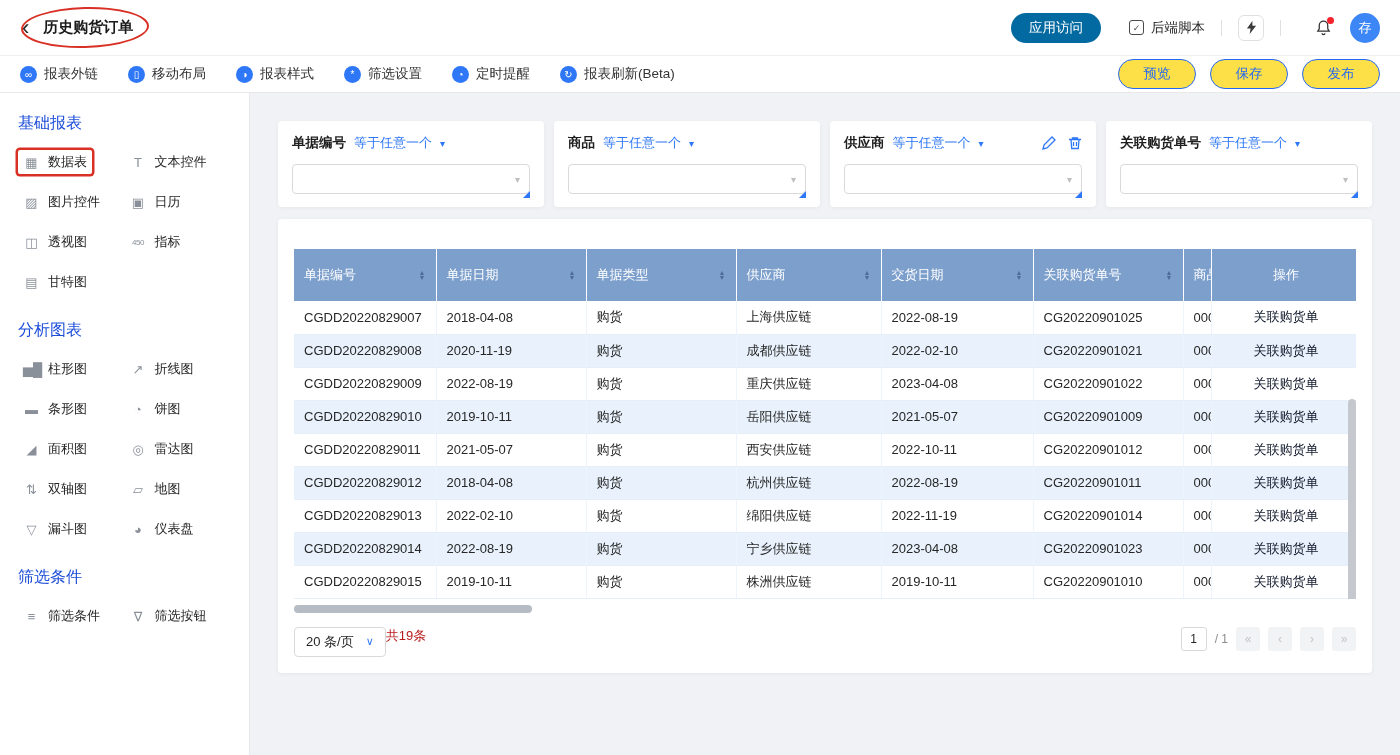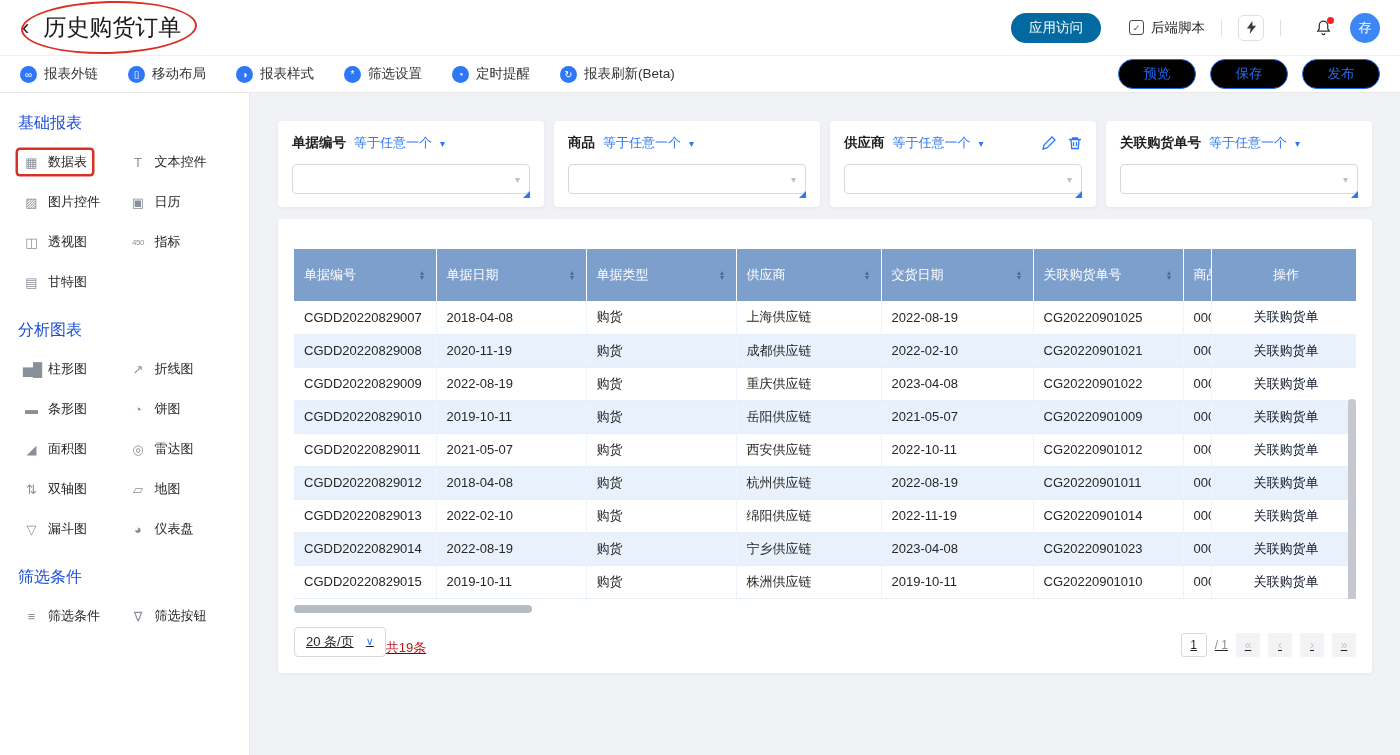--- a/index.html
+++ b/index.html
@@ -4,40 +4,40 @@
 <style>
   * { box-sizing: border-box; margin: 0; padding: 0; }
   html,body { width:1400px; height:755px; overflow:hidden; }
   body { font-family:"Liberation Sans","DejaVu Sans",sans-serif; font-size:13px; color:#262626; background:#f0f2f5; }
 
   
   .topbar { height:56px; background:#fff; display:flex; align-items:center; justify-content:space-between; padding:0 20px; border-bottom:1px solid #f0f0f0; }
   .topbar-left { display:flex; align-items:center; gap:12px; }
   .back { font-size:22px; line-height:1; color:#262626; cursor:pointer; padding:0 2px; }
   .title-box { position:relative; display:inline-block; }
-  .page-title { font-size:23px; font-weight:400; color:#1a1a1a; }
+  .page-title { font-size:15px; font-weight:700; color:#1a1a1a; }
   .annot-ellipse { position:absolute; left:-22px; right:-16px; top:-11px; bottom:-11px; border:2.5px solid #d93025; border-radius:50%; transform:rotate(-1.5deg); pointer-events:none; }
   .topbar-right { display:flex; align-items:center; }
   .btn-pill { background:#0369a1; color:#fff; border:none; border-radius:16px; height:30px; padding:0 18px; font-size:13.5px; cursor:pointer; font-family:inherit; }
   .hdr-group { display:flex; align-items:center; gap:7px; margin-left:28px; font-size:13.5px; color:#262626; cursor:pointer; }
   .script-icon { width:15px; height:15px; border:1.5px solid #4a4a4a; border-radius:3px; display:inline-flex; align-items:center; justify-content:center; font-size:9px; color:#4a4a4a; }
   .hdr-divider { width:1px; height:16px; background:#e0e0e0; margin:0 16px; }
   .sq-icon { width:26px; height:26px; border:1px solid #e0e0e0; border-radius:6px; display:inline-flex; align-items:center; justify-content:center; cursor:pointer; }
   .bell { position:relative; margin-left:18px; cursor:pointer; display:inline-flex; }
   .bell-dot { position:absolute; top:-2px; right:-2px; width:7px; height:7px; background:#f5222d; border-radius:50%; }
   .avatar { width:30px; height:30px; border-radius:50%; background:#3d86f5; color:#fff; display:flex; align-items:center; justify-content:center; font-size:13px; margin-left:18px; cursor:pointer; }
 
   
   .toolbar { height:37px; background:#fff; border-bottom:1px solid #e8e8e8; display:flex; align-items:center; justify-content:space-between; padding:0 20px; }
   .toolbar-items { display:flex; align-items:center; gap:30px; }
   .tb-item { display:flex; align-items:center; gap:7px; cursor:pointer; }
   .tb-ico { width:17px; height:17px; border-radius:50%; background:#2e77f6; color:#fff; font-size:10px; line-height:17px; text-align:center; flex:0 0 17px; }
   .tb-label { font-size:13.5px; color:#333; }
   .toolbar-actions { display:flex; align-items:center; gap:14px; }
-  .btn-outline { height:30px; min-width:78px; background:#000000; border:1px solid #2468f2; color:#2468f2; border-radius:15px; font-size:13.5px; cursor:pointer; font-family:inherit; }
+  .btn-outline { height:30px; min-width:78px; background:#fde047; border:1px solid #2468f2; color:#2468f2; border-radius:15px; font-size:13.5px; cursor:pointer; font-family:inherit; }
 
   
   .content { display:flex; height:662px; }
   .sidebar { width:250px; background:#fff; border-right:1px solid #e8e8e8; padding:20px 18px; overflow:hidden; }
   .sb-title { font-size:16px; font-weight:400; color:#1d4ed8; }
   .sb-grid { display:grid; grid-template-columns:1fr 1fr; row-gap:16px; margin:16px 0 26px; }
   .sb-item { display:flex; align-items:center; gap:8px; font-size:13px; color:#262626; cursor:grab; width:max-content; padding:3px 5px; border-radius:2px; }
   .sb-item.hl { box-shadow:0 0 0 2.5px #d93025; }
   .sb-ico { width:17px; color:#8a9099; font-size:13px; text-align:center; flex:0 0 17px; }
   .sb-ico.tiny { font-size:8px; letter-spacing:-0.5px; }
@@ -67,21 +67,21 @@
   .sort { display:flex; flex-direction:column; line-height:5.5px; font-size:7px; color:rgba(30,56,100,0.5); cursor:pointer; }
   .sort i { font-style:normal; }
   td { height:33px; padding:0 10px; font-size:13px; color:#262626; border-bottom:1px solid #e6eef8; border-right:1px solid #eef4fb; white-space:nowrap; overflow:hidden; background:#fff; }
   tr.alt td { background:#e9f2fc; }
   td.op { color:#0f172a; text-align:center; cursor:pointer; }
   .vscroll { position:absolute; top:150px; right:0; width:8px; height:222px; background:#c5c9cf; border-radius:4px; cursor:pointer; }
   .hscroll { height:8px; margin-top:6px; }
   .hthumb { width:238px; height:8px; background:#b6bcc4; border-radius:4px; cursor:pointer; }
 
   
-  .pagination { display:flex; align-items:flex-end; margin-top:14px;text-decoration:underline; }
+  .pagination { display:flex; align-items:flex-start; margin-top:14px; }
   .psize { border:1px solid #d9d9d9; border-radius:4px; height:30px; display:flex; align-items:center; padding:0 11px; gap:12px; font-size:13px; cursor:pointer; background:#fff; }
   .psize-caret { color:#2e77f6; font-size:11px; }
   .ptotal { color:#b91c1c; }
   .pright { margin-left:auto; display:flex; align-items:center; gap:8px; }
   .pbox { min-width:26px; height:24px; border:1px solid #d9d9d9; border-radius:3px; display:flex; align-items:center; justify-content:center; font-size:12px; padding:0 4px; background:#fff; cursor:text; }
   .pof { color:#8c8c8c; font-size:12px; }
   .pbtn { width:24px; height:24px; border:none; background:#f2f3f5; border-radius:3px; color:#c0c4cc; font-size:12px; display:flex; align-items:center; justify-content:center; cursor:pointer; padding:0; font-family:inherit; }
 </style>
 </head>
 <body>

